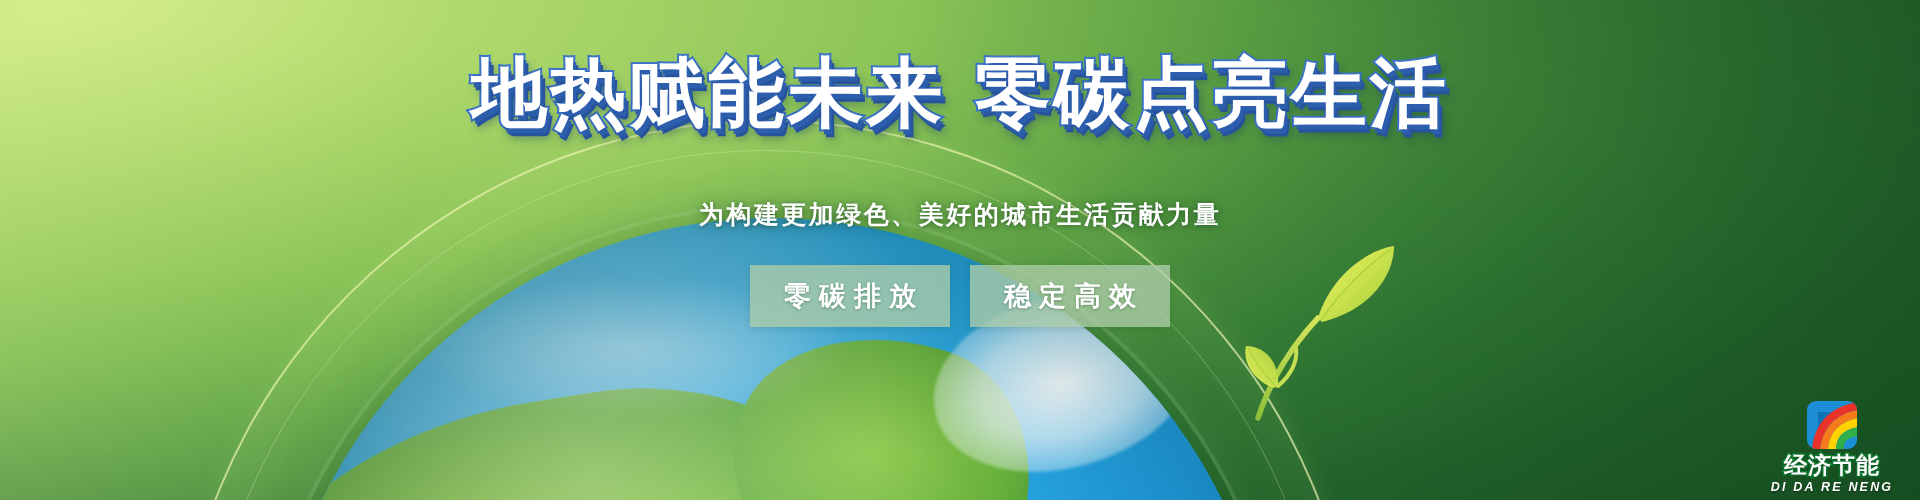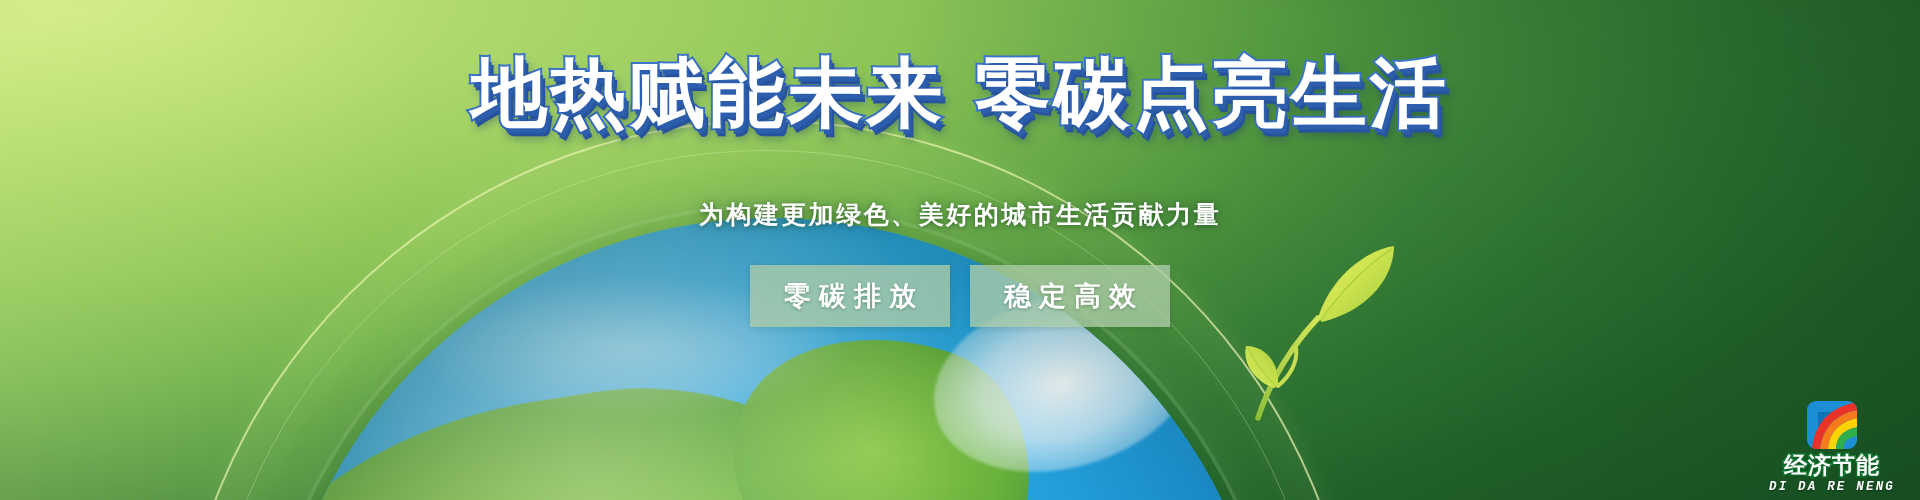--- a/index.html
+++ b/index.html
@@ -190,21 +190,21 @@
   .logo-cn{
     font-family:"DejaVu Sans","Liberation Sans",sans-serif;
     font-size:23px;font-weight:bold;letter-spacing:1px;
     color:#ffffff;
     -webkit-text-stroke:3px #0e7a2f;
     paint-order:stroke fill;
     text-shadow:0 1px 2px rgba(0,0,0,.35);
     white-space:nowrap;line-height:1.05;
   }
   .logo-en{
-    font-family:Liberation Mono, monospace;
+    font-family:Liberation Sans, sans-serif;
     font-size:12.5px;font-weight:bold;font-style:italic;
     letter-spacing:2.2px;color:#ffffff;
     text-shadow:0 1px 2px rgba(0,0,0,.4);
     white-space:nowrap;
   }
 </style>
 </head>
 <body>
 
 <div class="banner">

